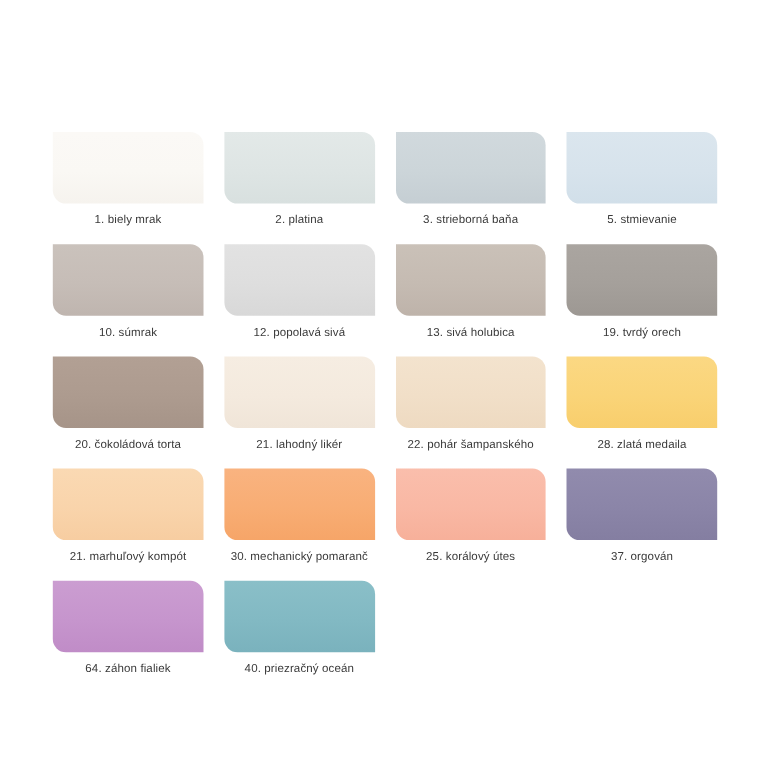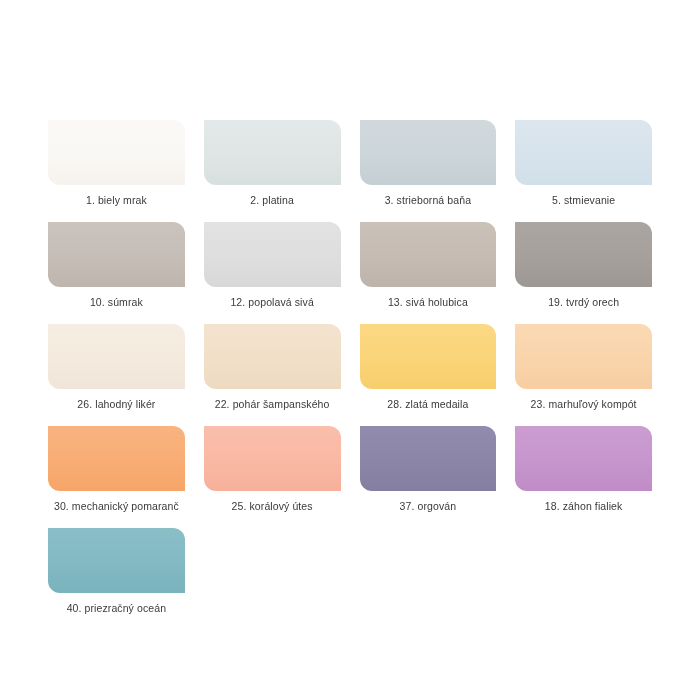--- a/index.html
+++ b/index.html
@@ -79,49 +79,53 @@
       </div>
       <div class="swatch-cell">
         <div class="swatch-chip" style="background: linear-gradient(rgb(202, 193, 184) 0%, rgb(197, 187, 178) 55%, rgb(190, 179, 170) 100%);"></div>
         <div class="swatch-label">13. sivá holubica</div>
       </div>
       <div class="swatch-cell">
         <div class="swatch-chip" style="background: linear-gradient(rgb(170, 165, 160) 0%, rgb(165, 160, 155) 55%, rgb(157, 152, 147) 100%);"></div>
         <div class="swatch-label">19. tvrdý orech</div>
       </div>
       <div class="swatch-cell">
+        <div class="swatch-chip" style="background: linear-gradient(rgb(178, 160, 148) 0%, rgb(173, 155, 143) 55%, rgb(166, 148, 136) 100%);"></div>
+        <div class="swatch-label">20. čokoládová torta</div>
+      </div>
+      <div class="swatch-cell">
         <div class="swatch-chip" style="background: linear-gradient(rgb(246, 237, 226) 0%, rgb(244, 234, 222) 55%, rgb(240, 229, 216) 100%);"></div>
-        <div class="swatch-label">26. lahodný likér</div>
+        <div class="swatch-label">21. lahodný likér</div>
       </div>
       <div class="swatch-cell">
         <div class="swatch-chip" style="background: linear-gradient(rgb(243, 227, 206) 0%, rgb(241, 223, 200) 55%, rgb(238, 218, 193) 100%);"></div>
         <div class="swatch-label">22. pohár šampanského</div>
       </div>
       <div class="swatch-cell">
         <div class="swatch-chip" style="background: linear-gradient(rgb(251, 216, 131) 0%, rgb(250, 212, 120) 55%, rgb(248, 206, 108) 100%);"></div>
         <div class="swatch-label">28. zlatá medaila</div>
       </div>
       <div class="swatch-cell">
         <div class="swatch-chip" style="background: linear-gradient(rgb(250, 217, 179) 0%, rgb(249, 212, 171) 55%, rgb(247, 205, 161) 100%);"></div>
-        <div class="swatch-label">23. marhuľový kompót</div>
+        <div class="swatch-label">21. marhuľový kompót</div>
       </div>
       <div class="swatch-cell">
         <div class="swatch-chip" style="background: linear-gradient(rgb(249, 179, 128) 0%, rgb(248, 173, 116) 55%, rgb(246, 165, 104) 100%);"></div>
         <div class="swatch-label">30. mechanický pomaranč</div>
       </div>
       <div class="swatch-cell">
         <div class="swatch-chip" style="background: linear-gradient(rgb(250, 190, 172) 0%, rgb(249, 184, 164) 55%, rgb(247, 176, 154) 100%);"></div>
         <div class="swatch-label">25. korálový útes</div>
       </div>
       <div class="swatch-cell">
         <div class="swatch-chip" style="background: linear-gradient(rgb(145, 139, 173) 0%, rgb(139, 133, 168) 55%, rgb(132, 126, 161) 100%);"></div>
         <div class="swatch-label">37. orgován</div>
       </div>
       <div class="swatch-cell">
         <div class="swatch-chip" style="background: linear-gradient(rgb(203, 157, 209) 0%, rgb(198, 149, 205) 55%, rgb(192, 140, 199) 100%);"></div>
-        <div class="swatch-label">18. záhon fialiek</div>
+        <div class="swatch-label">64. záhon fialiek</div>
       </div>
       <div class="swatch-cell">
         <div class="swatch-chip" style="background: linear-gradient(rgb(138, 191, 200) 0%, rgb(130, 185, 195) 55%, rgb(122, 178, 189) 100%);"></div>
         <div class="swatch-label">40. priezračný oceán</div>
       </div>
     </div>
 </div>
 
 </body></html>

